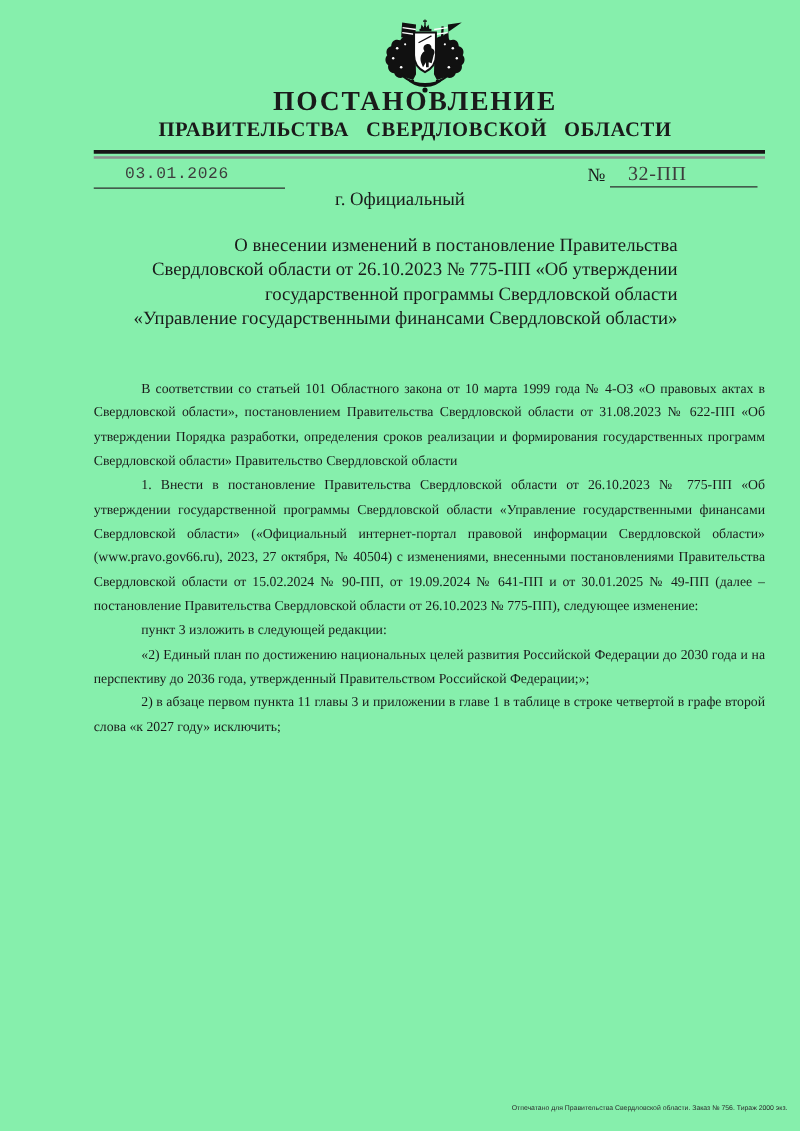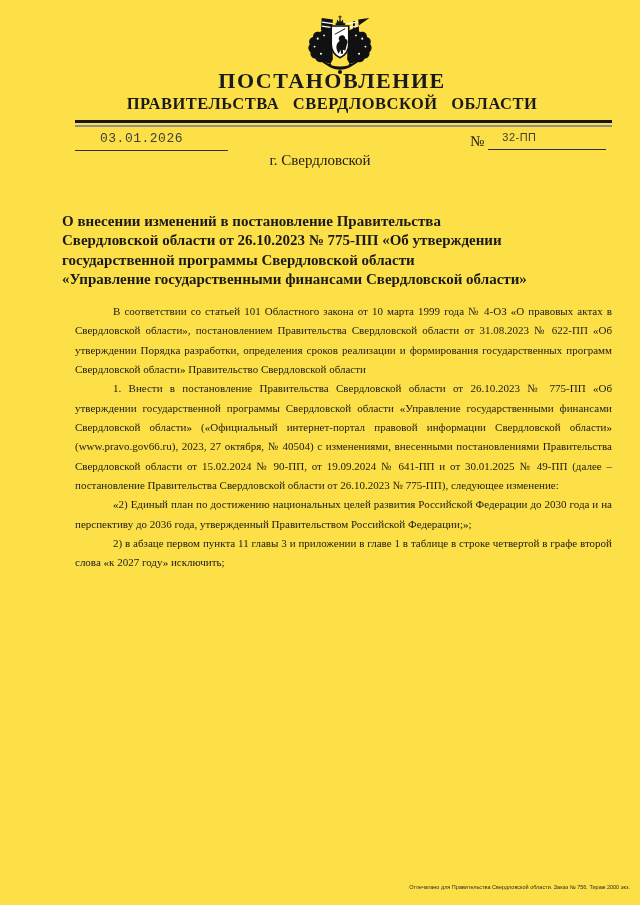--- a/index.html
+++ b/index.html
@@ -1,20 +1,20 @@
 <!DOCTYPE html>
 <html lang="ru"><head>
 <meta charset="utf-8">
 <style>
   html,body{margin:0;padding:0;background:#e8e8e8;}
   .page{
     position:relative;
     width:640px;height:905px;
     margin:0 auto;
-    background:#fde047;
+    background:#86efac;
     font-family:"Liberation Serif", serif;
     color:#1a1a1a;
     overflow:hidden;
   }
   
   .emblem{position:absolute;left:299px;top:14px;width:82px;height:62px;}
   .doc-type{
     position:absolute;left:12px;top:68px;width:640px;
     text-align:center;font-size:22px;font-weight:bold;letter-spacing:1.5px;margin:0;
   }
@@ -31,29 +31,29 @@
     border-bottom:1.6px solid #2e2e2e;
     font-family:"Liberation Mono", monospace;
     font-size:13px;color:#3d3d3d;letter-spacing:.5px;
     padding-left:25px;box-sizing:border-box;
   }
   .num-box{position:absolute;left:470px;top:131px;height:20px;}
   .num-sign{font-size:15px;color:#1a1a1a;vertical-align:bottom;}
   .num-value{
     display:inline-block;width:118px;height:19px;
     border-bottom:1.6px solid #2e2e2e;
-    font-family:Liberation Sans, sans-serif;
-    font-size:11px;color:#3d3d3d;letter-spacing:.5px;
+    font-family:Liberation Serif, serif;
+    font-size:16px;color:#3d3d3d;letter-spacing:.5px;
     padding-left:14px;box-sizing:border-box;vertical-align:bottom;
   }
   .city{position:absolute;left:0;top:152px;width:640px;text-align:center;font-size:15px;}
   
   .title{
-    position:absolute;left:62px;top:212px;width:480px;
-    text-align:left;font-weight:bold;font-size:15px;line-height:19.4px;
+    position:absolute;left:62px;top:188px;width:480px;
+    text-align:right;font-weight:normal;font-size:15px;line-height:19.4px;
     white-space:pre-line;
   }
   
   .body{
     position:absolute;left:75px;top:302px;width:537px;
     font-size:11px;line-height:19.35px;text-align:justify;
   }
   .body p{margin:0;text-indent:38px;}
   .body p.resolves{text-indent:0;font-weight:bold;letter-spacing:.3px;}
   
@@ -114,29 +114,30 @@
     <div class="rule-top"></div>
     <div class="rule-bottom"></div>
   </div>
 
   <div class="date-box">03.01.2026</div>
   <div class="num-box">
     <span class="num-sign">№</span>
     <span class="num-value">32-ПП</span>
   </div>
 
-  <div class="city">г. Свердловской</div>
+  <div class="city">г. Официальный</div>
 
   <div class="title">О внесении изменений в постановление Правительства
 Свердловской области от 26.10.2023 № 775-ПП «Об утверждении
 государственной программы Свердловской области
 «Управление государственными финансами Свердловской области»</div>
 
   <div class="body">
     <p>В соответствии со статьей 101 Областного закона от 10 марта 1999 года № 4-ОЗ «О правовых актах в Свердловской области», постановлением Правительства Свердловской области от 31.08.2023 № 622-ПП «Об утверждении Порядка разработки, определения сроков реализации и формирования государственных программ Свердловской области» Правительство Свердловской области</p>
     <p>1. Внести в постановление Правительства Свердловской области от 26.10.2023 № 775-ПП «Об утверждении государственной программы Свердловской области «Управление государственными финансами Свердловской области» («Официальный интернет-портал правовой информации Свердловской области» (www.pravo.gov66.ru), 2023, 27 октября, № 40504) с изменениями, внесенными постановлениями Правительства Свердловской области от 15.02.2024 № 90-ПП, от 19.09.2024 № 641-ПП и от 30.01.2025 № 49-ПП (далее – постановление Правительства Свердловской области от 26.10.2023 № 775-ПП), следующее изменение:</p>
+    <p>пункт 3 изложить в следующей редакции:</p>
     <p>«2) Единый план по достижению национальных целей развития Российской Федерации до 2030 года и на перспективу до 2036 года, утвержденный Правительством Российской Федерации;»;</p>
     <p>2) в абзаце первом пункта 11 главы 3 и приложении в главе 1 в таблице в строке четвертой в графе второй слова «к 2027 году» исключить;</p>
   </div>
 
   <div class="print-note">Отпечатано для Правительства Свердловской области. Заказ № 756. Тираж 2000 экз.</div>
 
 </div>
 
 </body></html>

